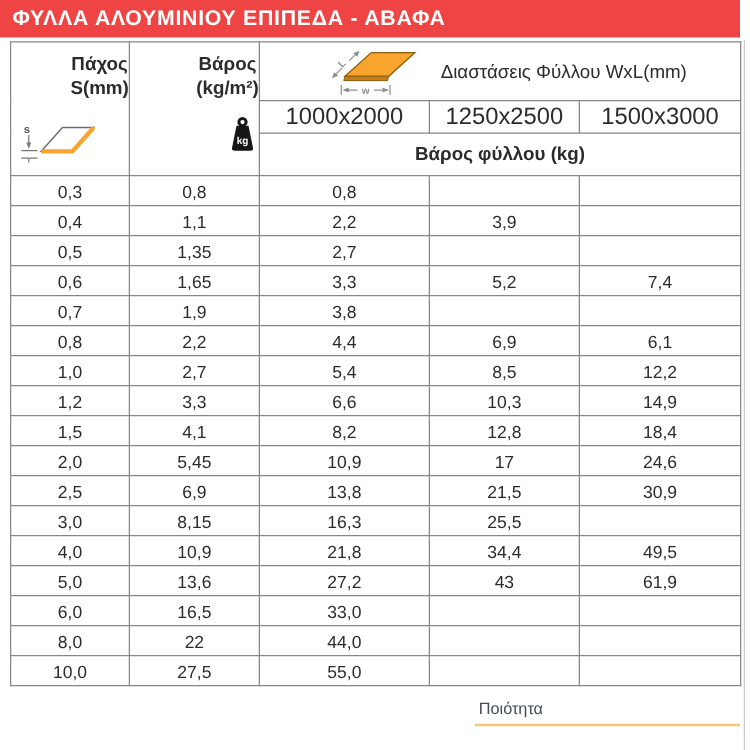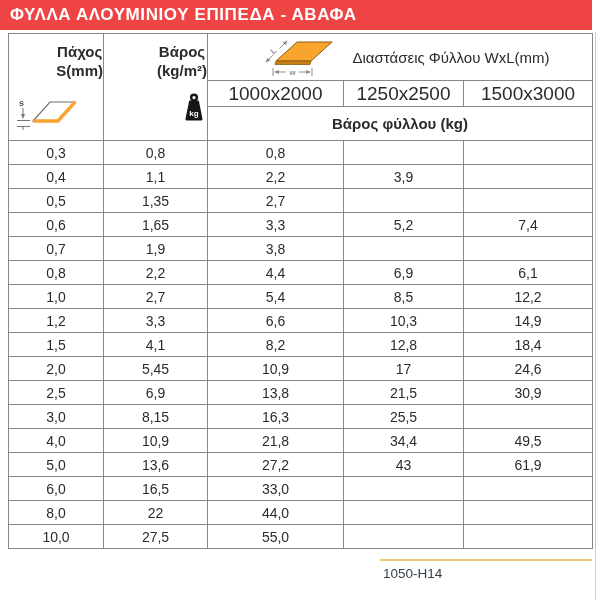--- a/index.html
+++ b/index.html
@@ -235,15 +235,15 @@
         <td>10,0</td>
         <td>27,5</td>
         <td>55,0</td>
         <td></td>
         <td></td>
       </tr>
     </tbody>
 </table>
 
 <div class="footer">
+  <div class="footer-label">Ποιότητα</div>
   <div class="footer-line"></div>
-  <div class="footer-value">1050-H14</div>
 </div>
 
 </body></html>

